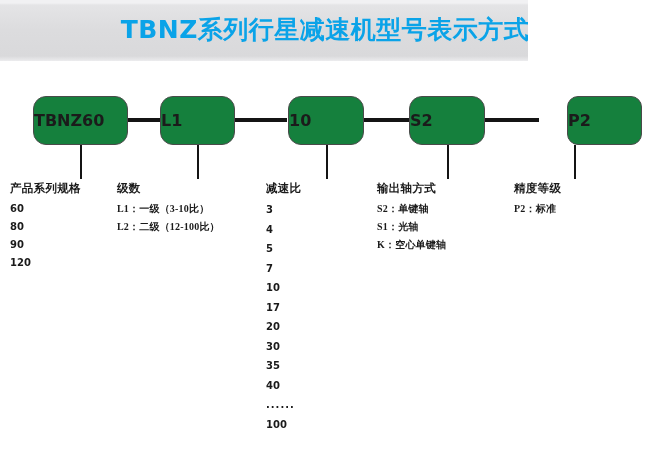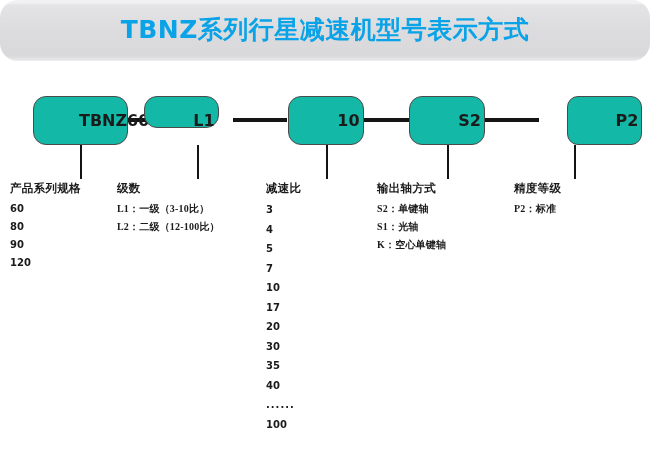--- a/index.html
+++ b/index.html
@@ -13,28 +13,27 @@
     font-family: "DejaVu Sans", "Liberation Sans", sans-serif;
     overflow: hidden;
     position: relative;
   }
 
   
   .banner {
     position: absolute;
     left: 0;
     top: 0;
-    width: 650px;
+    width: 528px;
     height: 61px;
     background: linear-gradient(to bottom,
                 #f1f1f3 0px, #f1f1f3 3px,
                 #e4e4e6 5px, #dcdcde 30px,
                 #d9d9db 56px, #ececee 61px);
     overflow: hidden;
-    border-radius: 18px;
   }
   .banner-title {
     position: absolute;
     left: 0;
     top: 0;
     width: 650px;
     height: 61px;
     line-height: 60px;
     text-align: center;
     font-size: 25px;
@@ -53,27 +52,25 @@
     height: 409px;
     background: #ffffff;
   }
 
   
   .node {
     position: absolute;
     box-sizing: border-box;
     border: 1.6px solid #4a4a4a;
     border-radius: 13px;
-    background: #14b8a6;
-    text-align: center;
+    background: #15803d;
     color: #1b1b1b;
     font-weight: bold;
     font-size: 16px;
     z-index: 3;
-    padding-left: 45px;
   }
   .node span {
     display: block;
     width: 100%;
   }
 
   
   .connector {
     position: absolute;
     height: 4px;
@@ -124,21 +121,21 @@
 
   <div class="connector" style="left:126px; top:57px; width:36px;"></div>
   <div class="connector" style="left:233px; top:57px; width:54px;"></div>
   <div class="connector" style="left:364px; top:57px; width:46px;"></div>
   <div class="connector" style="left:484px; top:57px; width:55px;"></div>
 
   <div class="node" style="left:33px; top:35px; width:95px; height:49px; line-height:47px;">
     <span>TBNZ60</span>
   </div>
 
-  <div class="node" style="left:144px; top:35px; width:75px; height:32px; line-height:47px;">
+  <div class="node" style="left:160px; top:35px; width:75px; height:49px; line-height:47px;">
     <span>L1</span>
   </div>
 
   <div class="node" style="left:288px; top:35px; width:76px; height:49px; line-height:47px;">
     <span>10</span>
   </div>
 
   <div class="node" style="left:409px; top:35px; width:76px; height:49px; line-height:47px;">
     <span>S2</span>
   </div>

